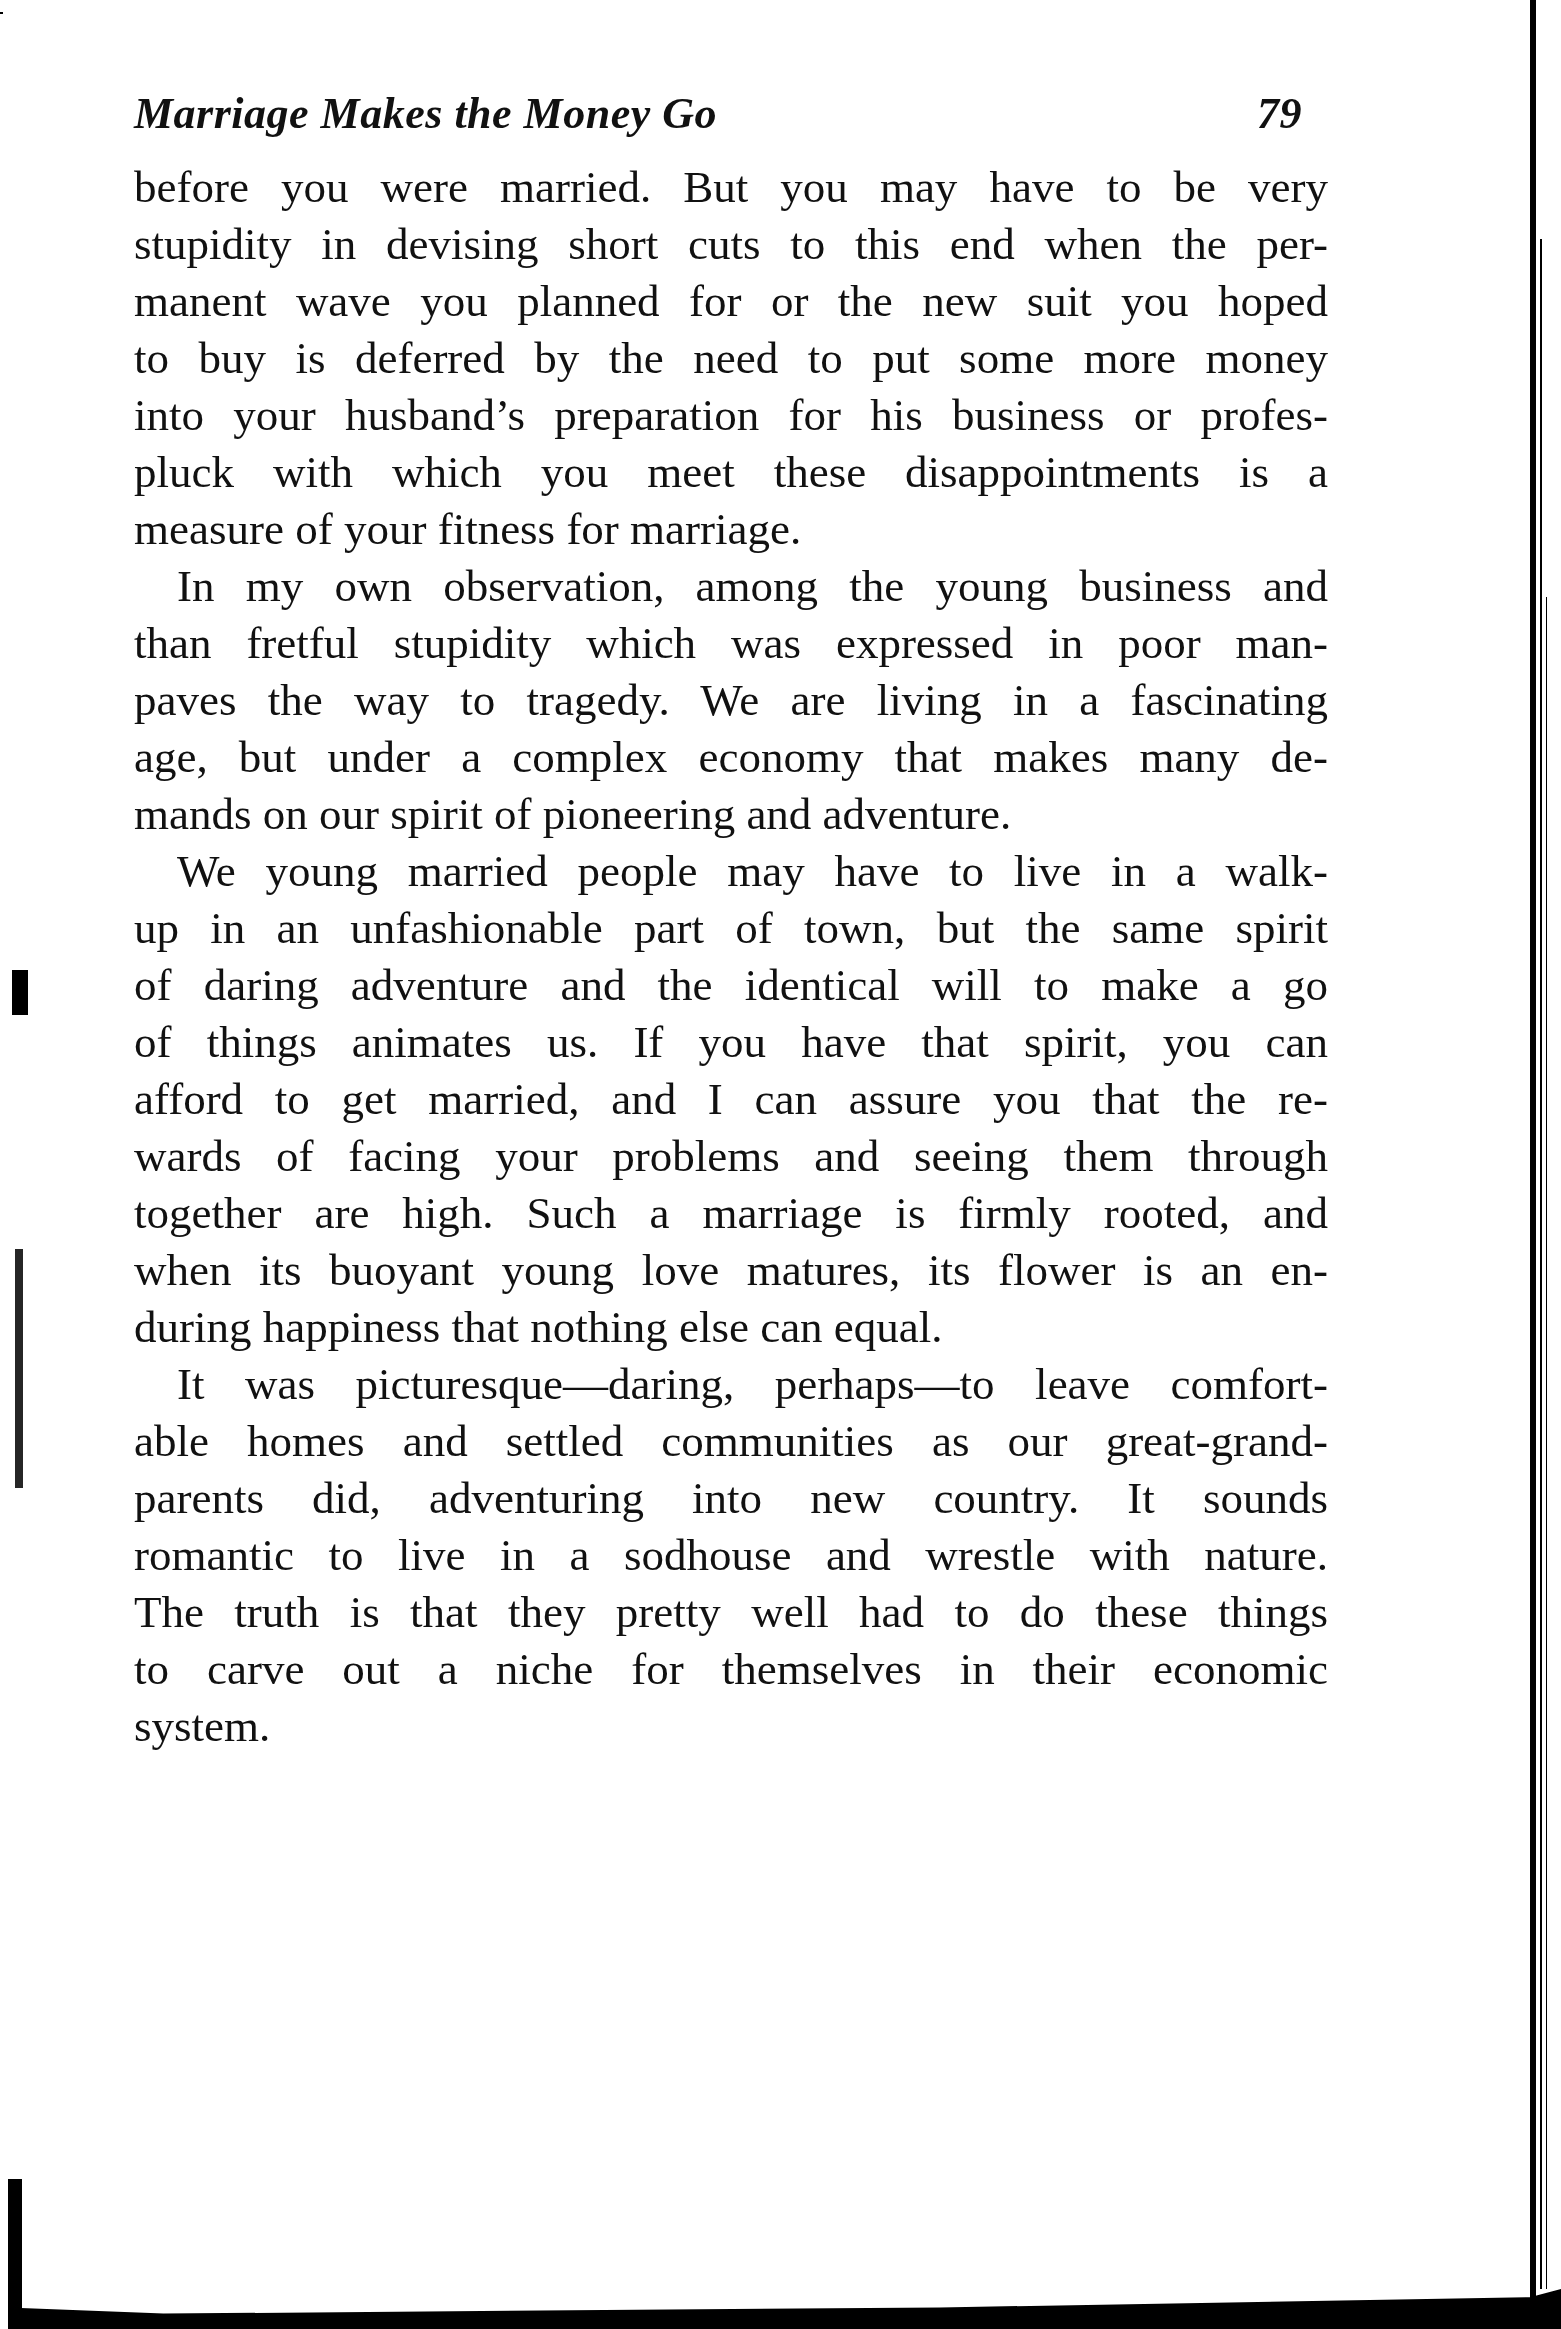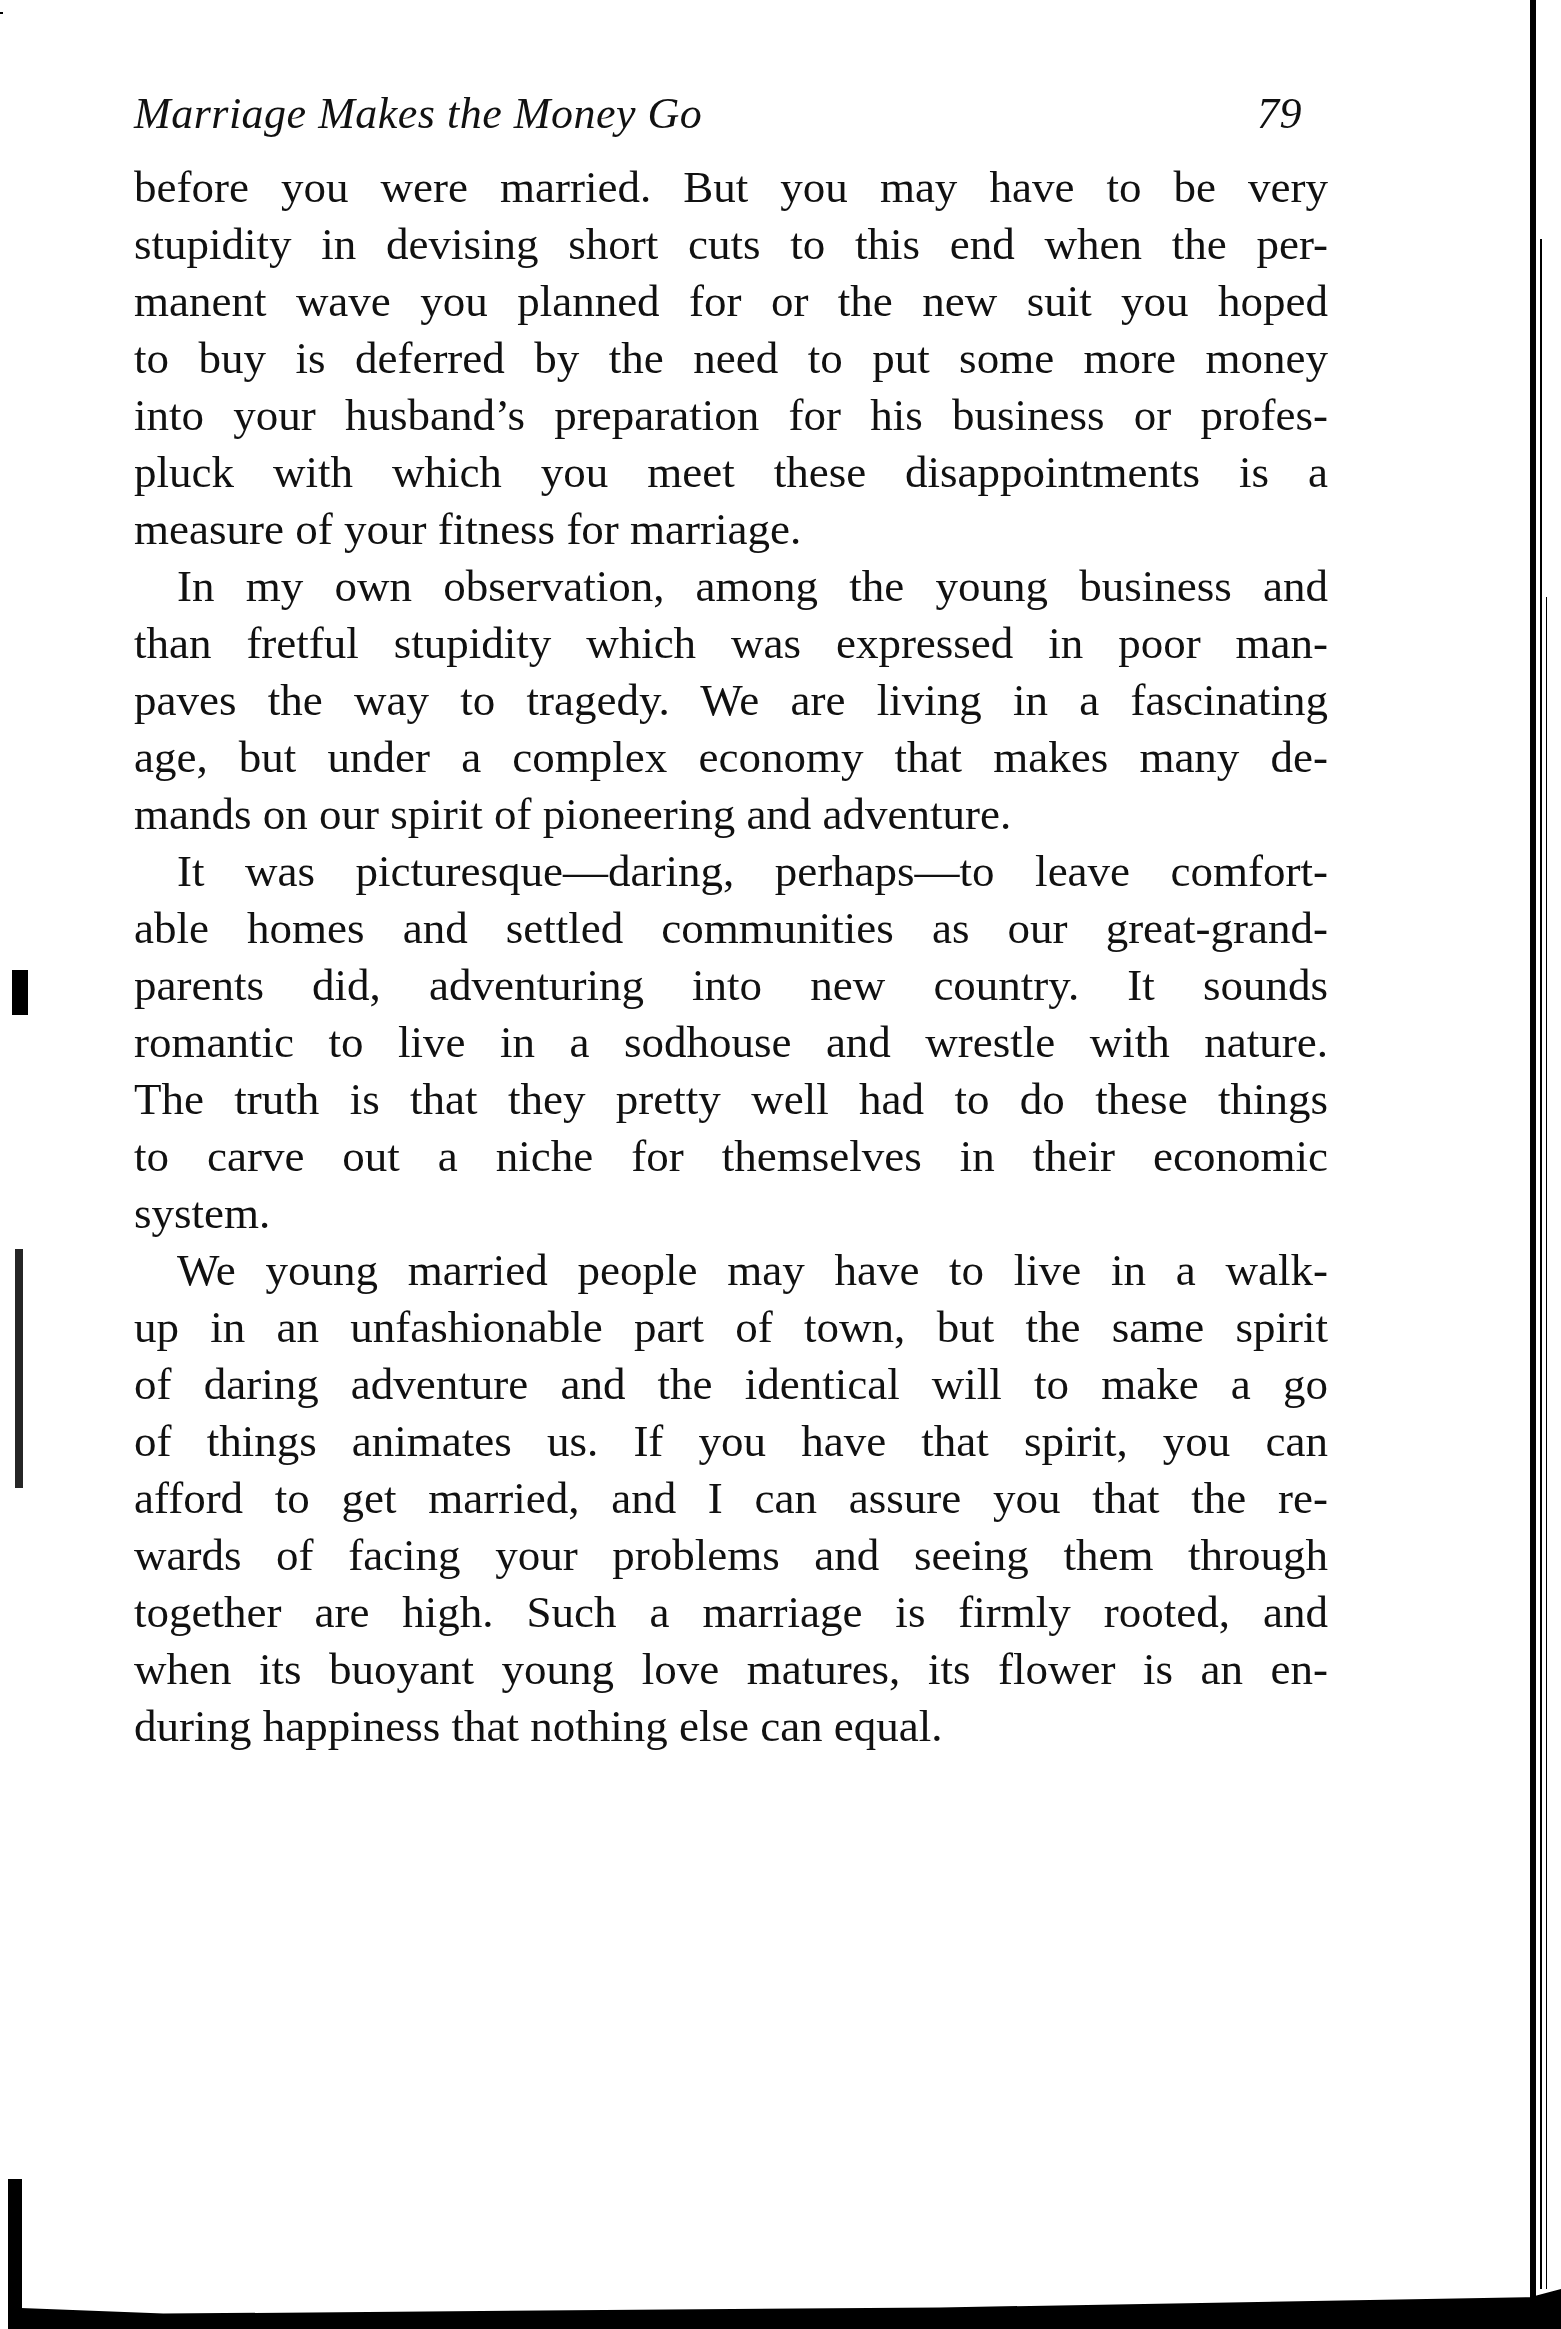--- a/index.html
+++ b/index.html
@@ -1,21 +1,21 @@
 <!DOCTYPE html>
 <html><head>
 <meta charset="utf-8">
 <style>
   html, body { margin:0; padding:0; background:#ffffff; }
   body { width:1561px; height:2329px; position:relative; overflow:hidden; }
   .page { position:absolute; left:0; top:0; width:1561px; height:2329px; background:#ffffff; }
   .running-head {
     position:absolute; left:134px; top:88px; width:1194px; height:60px;
     font-family:"Liberation Serif","DejaVu Serif",serif; font-style:italic;
-    font-size:44px; color:#111; letter-spacing:0.5px;
+    font-size:44px; color:#111; letter-spacing:0.5px;font-weight:bold;
   }
   .running-head .title { position:absolute; left:0; top:0; }
   .running-head .folio { position:absolute; left:1099px; top:0; font-style:italic;margin-left:24px; }
   .body-text {
     position:absolute; left:134px; top:159px; width:1194px;
     font-family:"Liberation Serif","DejaVu Serif",serif; font-size:45px;
     line-height:57px; color:#111;
   }
   .line { display:block; height:57px; white-space:nowrap; text-align:justify; text-align-last:justify; }
   .line.last { text-align-last:left; }
@@ -53,38 +53,38 @@
         <span class="line last">measure of your fitness for marriage.</span>
       </div>
       <div>
         <span class="line indent">In my own observation, among the young business and</span>
         <span class="line">than fretful stupidity which was expressed in poor man-</span>
         <span class="line">paves the way to tragedy.  We are living in a fascinating</span>
         <span class="line">age, but under a complex economy that makes many de-</span>
         <span class="line last">mands on our spirit of pioneering and adventure.</span>
       </div>
       <div>
-        <span class="line indent">It was picturesque—daring, perhaps—to leave comfort-</span>
-        <span class="line">able homes and settled communities as our great-grand-</span>
-        <span class="line">parents did, adventuring into new country.  It sounds</span>
-        <span class="line">romantic to live in a sodhouse and wrestle with nature.</span>
-        <span class="line">The truth is that they pretty well had to do these things</span>
-        <span class="line">to carve out a niche for themselves in their economic</span>
-        <span class="line last">system.</span>
-      </div>
-      <div>
         <span class="line indent">We young married people may have to live in a walk-</span>
         <span class="line">up in an unfashionable part of town, but the same spirit</span>
         <span class="line">of daring adventure and the identical will to make a go</span>
         <span class="line">of things animates us.  If you have that spirit, you can</span>
         <span class="line">afford to get married, and I can assure you that the re-</span>
         <span class="line">wards of facing your problems and seeing them through</span>
         <span class="line">together are high.  Such a marriage is firmly rooted, and</span>
         <span class="line">when its buoyant young love matures, its flower is an en-</span>
         <span class="line last">during happiness that nothing else can equal.</span>
+      </div>
+      <div>
+        <span class="line indent">It was picturesque—daring, perhaps—to leave comfort-</span>
+        <span class="line">able homes and settled communities as our great-grand-</span>
+        <span class="line">parents did, adventuring into new country.  It sounds</span>
+        <span class="line">romantic to live in a sodhouse and wrestle with nature.</span>
+        <span class="line">The truth is that they pretty well had to do these things</span>
+        <span class="line">to carve out a niche for themselves in their economic</span>
+        <span class="line last">system.</span>
       </div>
     </div>
 
   <div class="right-rule"></div>
   <div class="right-rule2"></div>
   <div class="right-rule3"></div>
   <div class="left-mark1"></div>
   <div class="left-mark2"></div>
   <div class="left-mark3"></div>
   <div class="bottom-band"></div>

